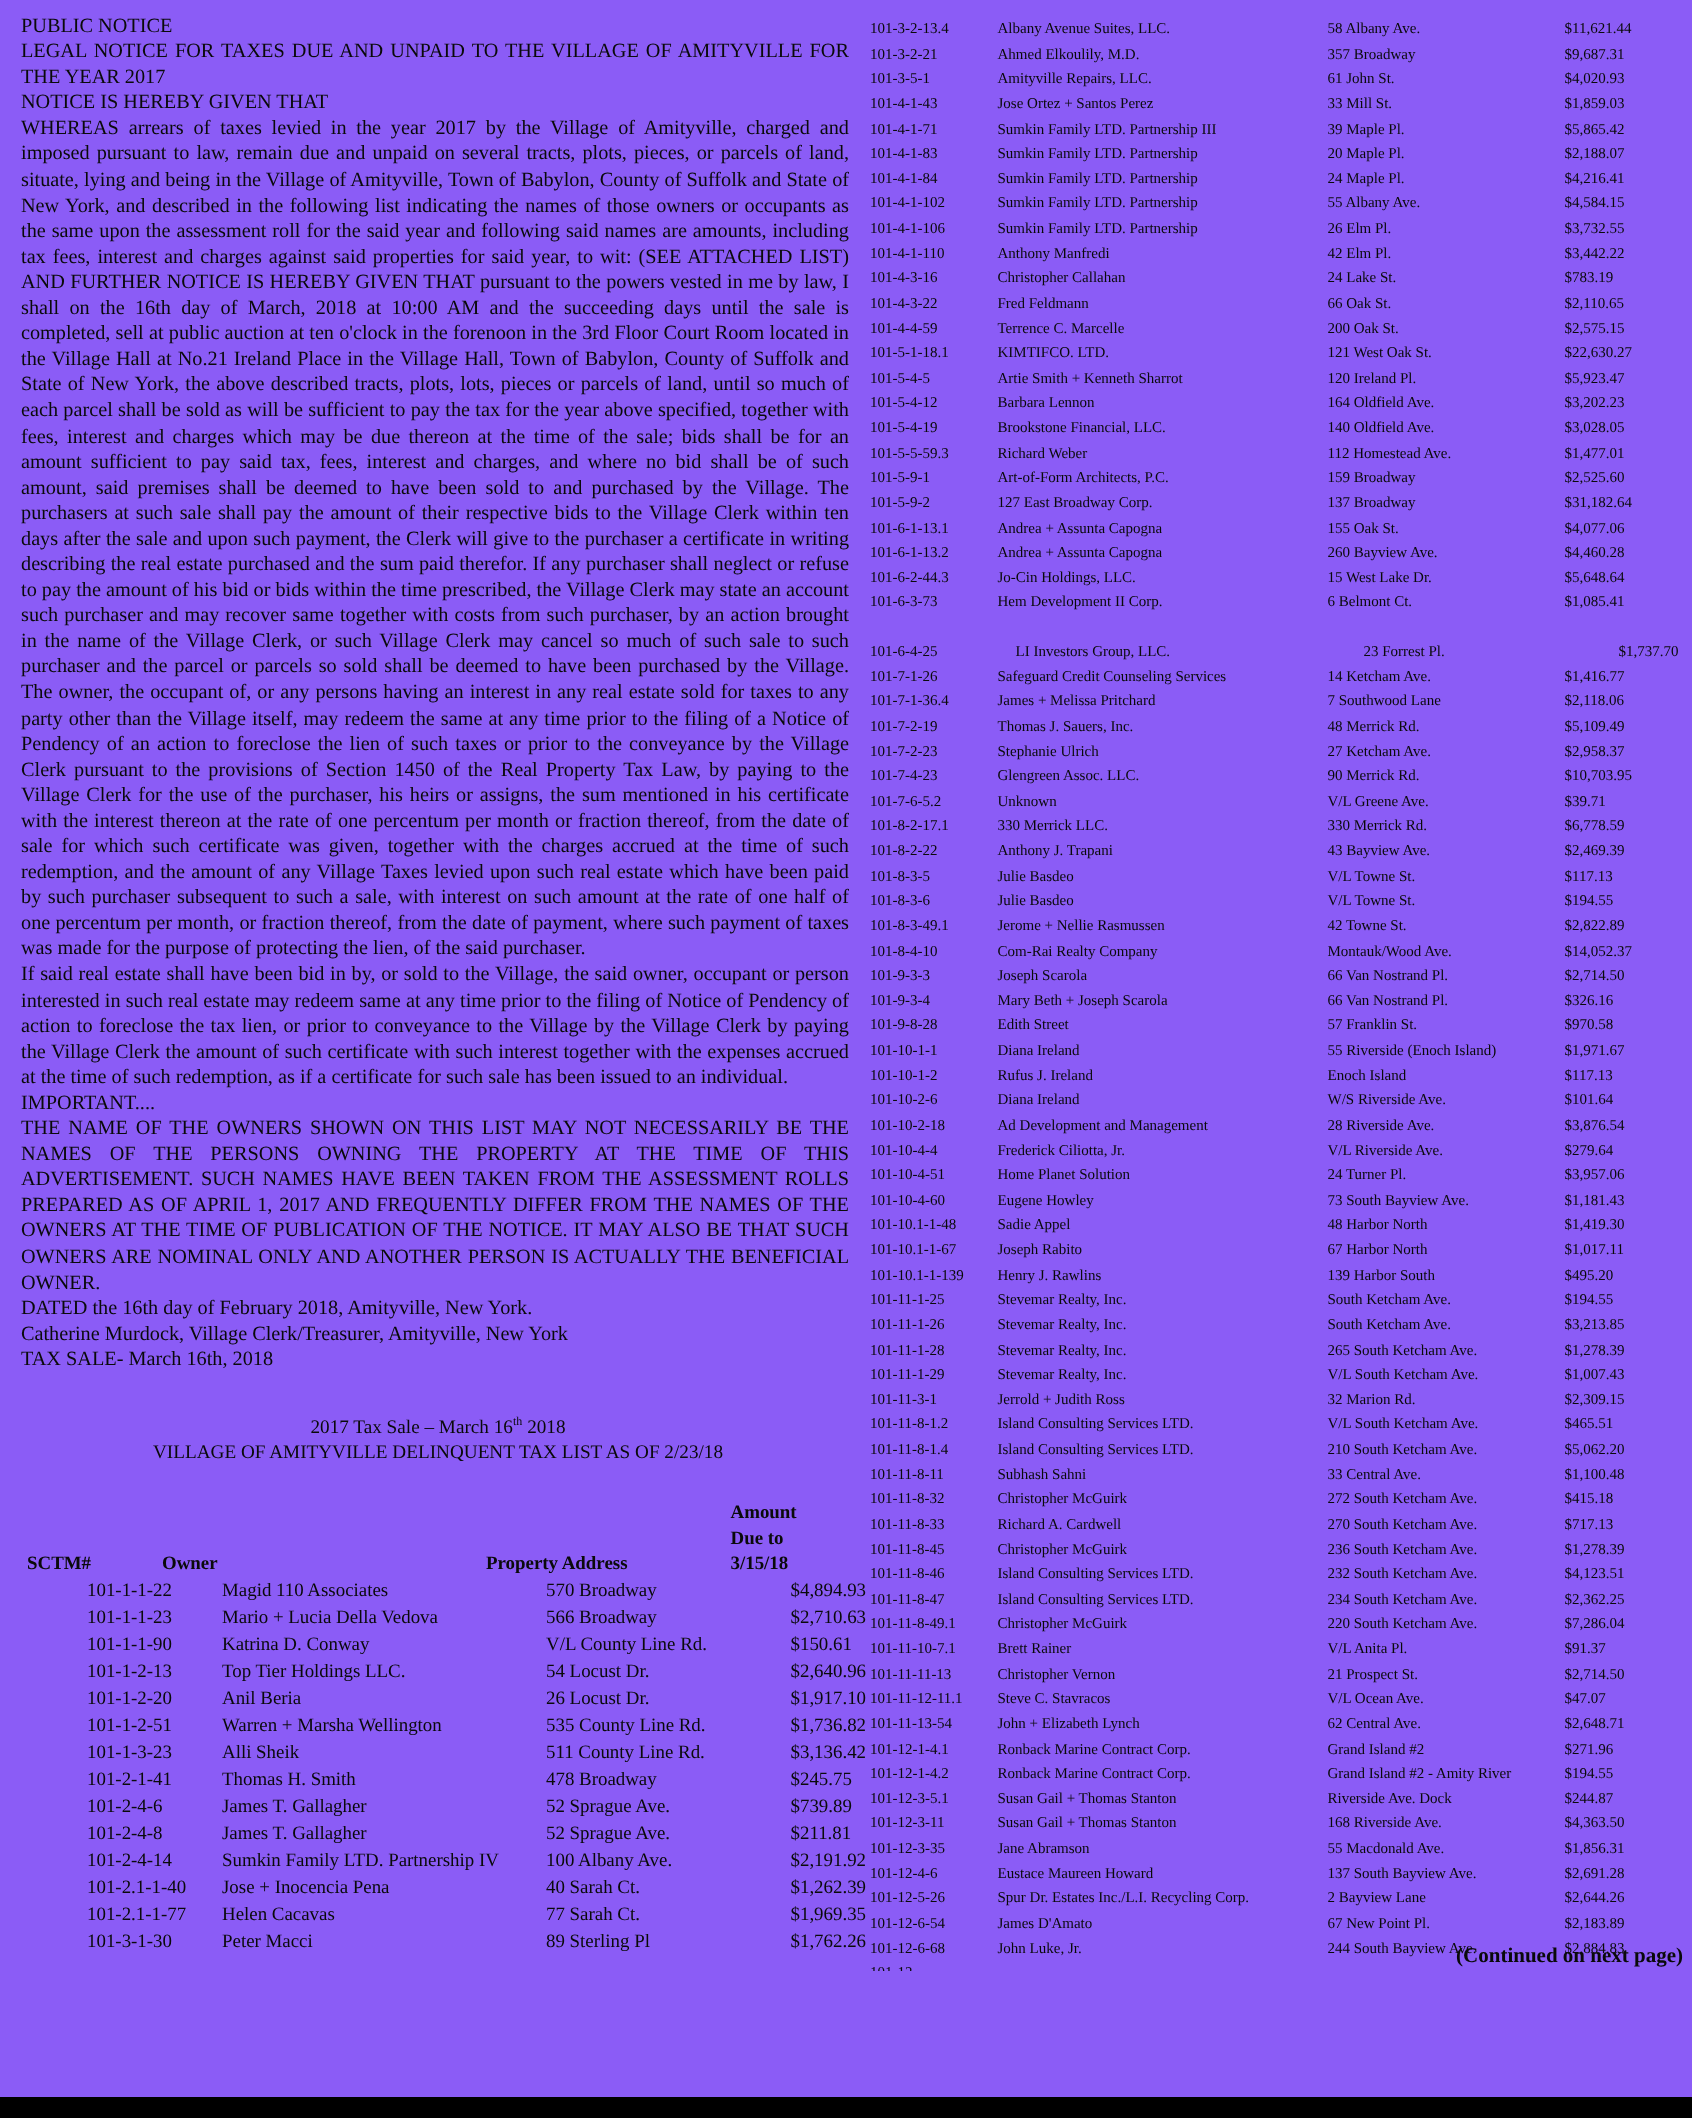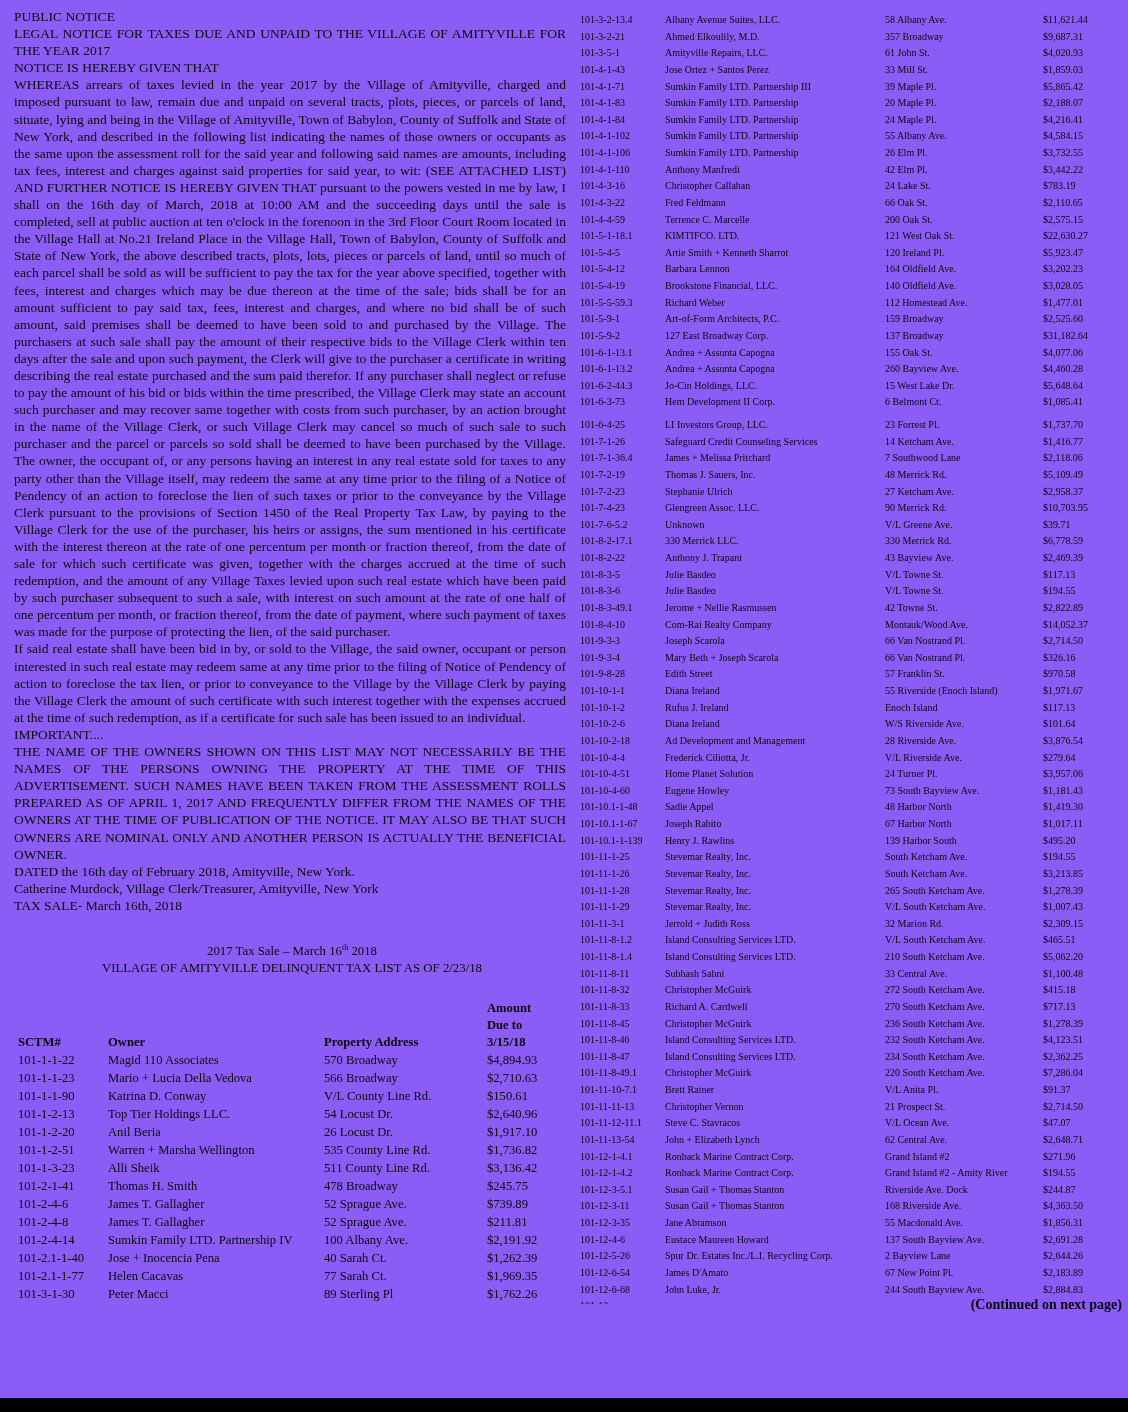--- a/index.html
+++ b/index.html
@@ -34,34 +34,35 @@
     display:grid;
     grid-template-columns:90px 216px 163px 1fr;
     align-items:end;
     font-weight:bold;
     margin-top:24px;
     line-height:16.8px;
   }
   .lt-row{
     display:grid;
     grid-template-columns:90px 216px 163px 1fr;
+    margin-left:40px;
   }
   .cell{ white-space:nowrap; }
   .right-table{
     position:absolute;
     left:580px; top:12px;
     width:548px;
     font-size:10px;
     line-height:16.62px;
   }
   .rt-row{
     display:grid;
     grid-template-columns:85px 220px 158px 1fr;
   }
-  .rt-row.gap-top{ margin-top:6px; }
+  .rt-row.gap-top{ margin-top:16px;gap:12px; }
   .clipped-wrap{ height:6px; overflow:hidden; }
   .continued{
     position:absolute;
     top:1297px;
     right:6px;
     font-weight:bold;
     font-size:14px;
   }
   .bottom-bar{
     position:absolute;

